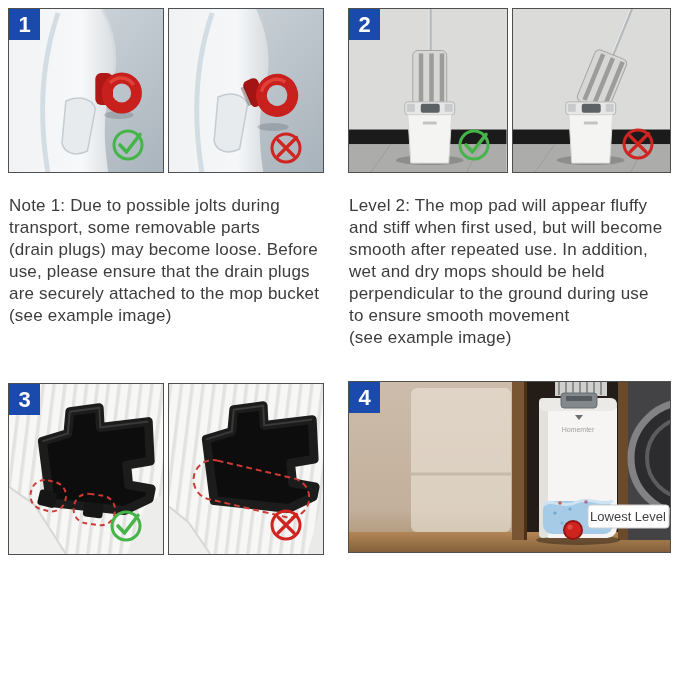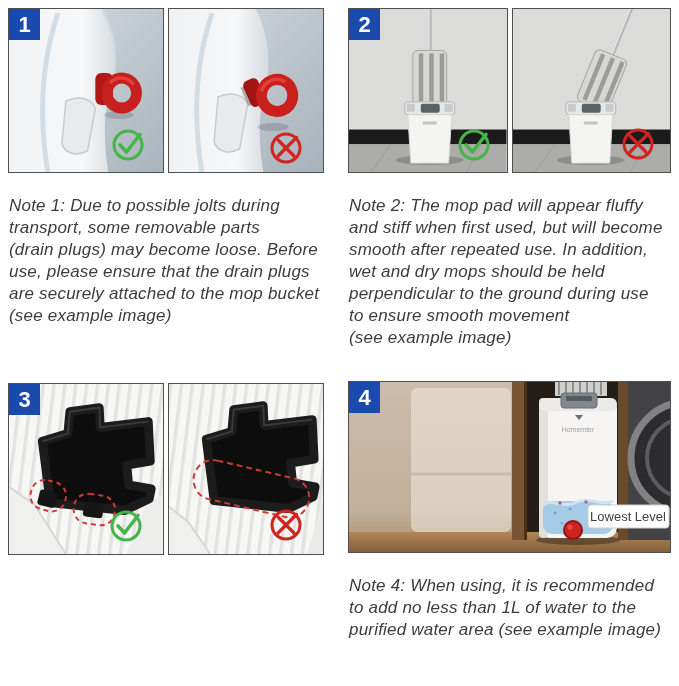--- a/index.html
+++ b/index.html
@@ -13,21 +13,21 @@
   .pair{position:relative;display:flex;gap:4px;}
   .half{position:relative;flex:1;border:1px solid #4f4f4f;overflow:hidden;background:#dcdcda;box-sizing:border-box;}
   #p1 .half,#p2 .half{height:165px;}
   #p3 .half{height:172px;}
   .single{position:relative;border:1px solid #4f4f4f;overflow:hidden;height:172px;box-sizing:border-box;background:#2a231c;}
   .scene{position:absolute;left:0;top:0;width:100%;height:100%;display:block;}
   .badge{position:absolute;left:0;top:0;width:31px;height:31px;background:#1b4aad;color:#ffffff;
          display:flex;align-items:center;justify-content:center;font-size:22px;font-weight:bold;z-index:3;}
   .mark{position:absolute;width:38px;height:38px;z-index:2;}
   .note{margin:22px 0 0 1px;font-size:17px;line-height:22px;color:#3c3c3c;letter-spacing:0.2px;
-        white-space:pre-line;font-style:italic;}
+        white-space:pre-line;}
 </style>
 </head>
 <body>
 
 <div id="canvas">
 
   <section class="panel" id="p1">
     <div class="pair">
       <div class="half">
         <svg class="scene" viewBox="0 0 157 163" preserveAspectRatio="none">
@@ -160,21 +160,21 @@
             <path d="M56,107 L100,107 L97,156 L59,156 Z" fill="#f4f4f2" stroke="#d8d8d6"></path>
             <rect x="71" y="114" width="14" height="3" rx="1" fill="#c3c3c1"></rect>
           </g>
         </svg>
         <svg class="mark" style="left:106px;top:116px;" viewBox="0 0 38 38">
           <circle cx="19" cy="19" r="14" fill="none" stroke="#d02420" stroke-width="3"></circle>
           <path d="M11,11 L27,27 M29.5,8.5 L11,27" fill="none" stroke="#d02420" stroke-width="3.2" stroke-linecap="round"></path>
         </svg>
       </div>
     </div>
-    <p class="note">Note 2: The mop pad will appear fluffy
+    <p class="note">Level 2: The mop pad will appear fluffy
 and stiff when first used, but will become
 smooth after repeated use. In addition,
 wet and dry mops should be held
 perpendicular to the ground during use
 to ensure smooth movement
 (see example image)</p>
   </section>
 
   <section class="panel" id="p3">
     <div class="pair">
@@ -290,18 +290,15 @@
         </g>
         <g>
           <rect x="239" y="123" width="81" height="23" rx="3" fill="#ffffff" stroke="#cfcfcf"></rect>
           <text x="279" y="139" text-anchor="middle" font-size="13" fill="#414141" font-family="Liberation Sans, sans-serif">Lowest Level</text>
         </g>
       </svg>
       <div class="badge">
           <span>4</span>
         </div>
     </div>
-    <p class="note">Note 4: When using, it is recommended
-to add no less than 1L of water to the
-purified water area (see example image)</p>
   </section>
 
 </div>
 
 </body></html>

